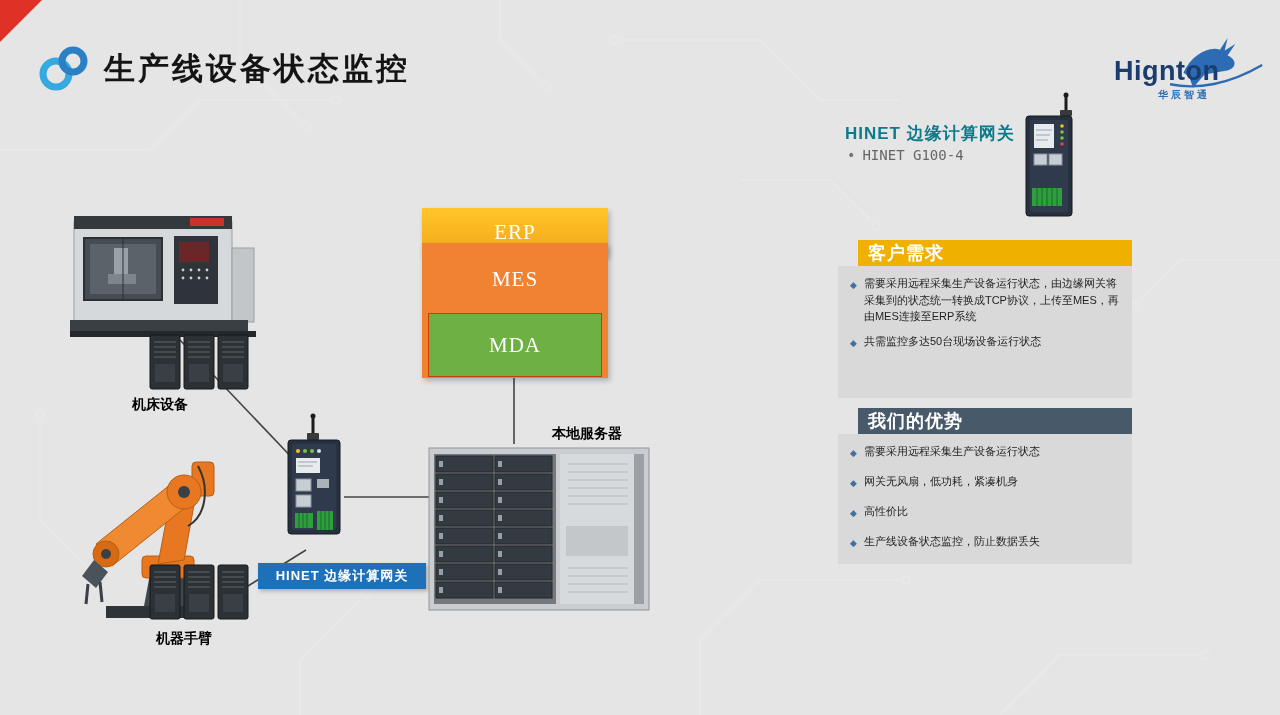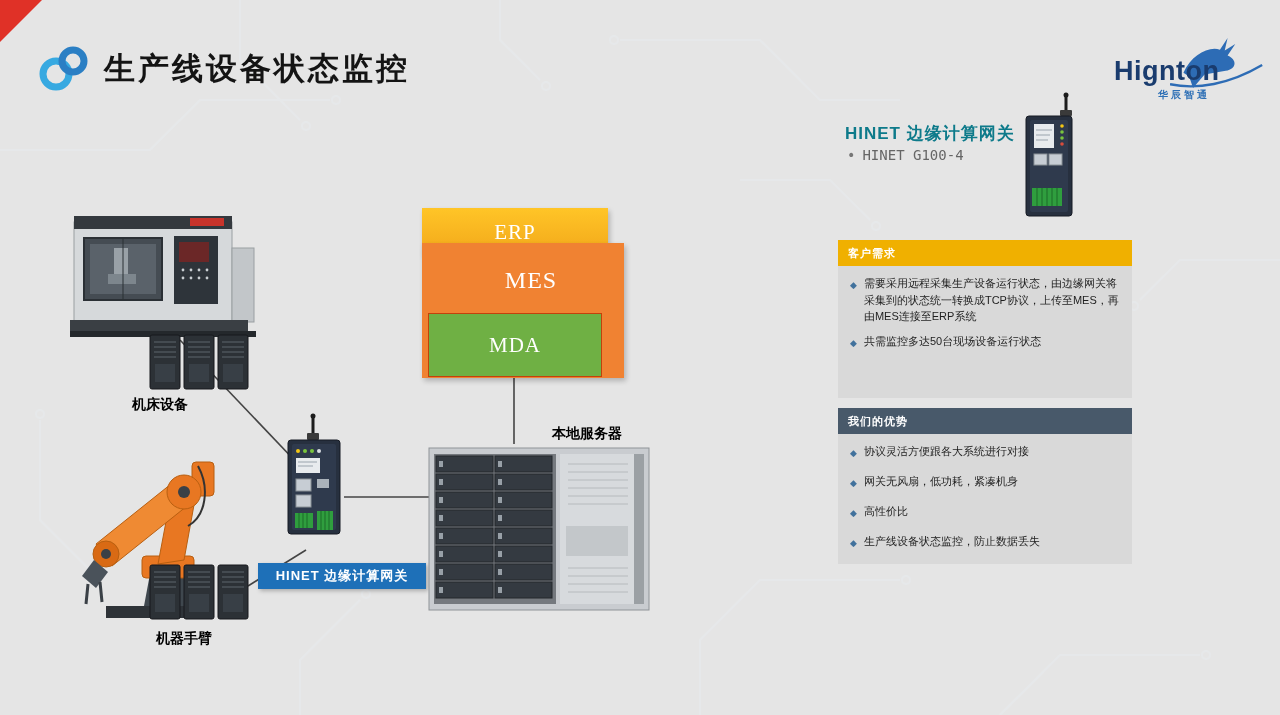--- a/index.html
+++ b/index.html
@@ -20,22 +20,22 @@
   .brand-deer{position:absolute;right:2px;top:0;width:96px;height:58px;}
   .brand-name{position:absolute;left:16px;top:20px;font-size:27px;font-weight:800;color:#1a3c6e;letter-spacing:.5px;}
   .brand-sub{position:absolute;left:60px;top:52px;font-size:10px;color:#2d6fb5;letter-spacing:3px;font-weight:700;}
 
   
   .flow-box{display:flex;align-items:center;justify-content:center;color:#fff;
     font-family:"Liberation Serif",serif;font-size:21px;letter-spacing:1px;
     box-shadow:2px 3px 5px rgba(0,0,0,.22);}
   .erp-box{left:422px;top:160px;width:186px;height:48px;background:linear-gradient(180deg,#ffc527,#f2a71a);margin-top:48px;}
   .mes-box{left:422px;top:243px;width:186px;height:135px;background:#f08232;color:#fff;
-    font-family:"Liberation Serif",serif;font-size:24px;letter-spacing:1px;text-align:center;
-    box-shadow:2px 3px 5px rgba(0,0,0,.22);padding-left:16px;}
+    font-family:"Liberation Serif",serif;font-size:21px;letter-spacing:1px;text-align:center;
+    box-shadow:2px 3px 5px rgba(0,0,0,.22);}
   .mes-label{margin-top:24px;}
   .mda-box{left:428px;top:313px;width:174px;height:64px;background:#6fb044;border:1px solid #c2410c;
     display:flex;align-items:center;justify-content:center;color:#fff;
     font-family:"Liberation Serif",serif;font-size:21px;letter-spacing:1px;box-sizing:border-box;}
 
   .diagram-label{font-size:14px;font-weight:700;color:#000;}
   .machine-label{left:132px;top:396px;}
   .robot-label{left:156px;top:630px;}
   .server-label{left:552px;top:425px;}
 
@@ -53,21 +53,21 @@
   .product-img{left:1018px;top:92px;width:62px;height:140px;z-index:2;}
 
   
   .product-title{left:845px;top:122px;font-size:17px;font-weight:700;color:#0d7a8a;letter-spacing:1px;}
   .product-model{left:847px;top:147px;font-size:14px;color:#666;font-family:"DejaVu Sans Mono",monospace;display:flex;gap:7px;align-items:baseline;}
   .product-model .dot{color:#777;font-size:14px;}
 
   .panel{width:294px;}
   .needs-panel{left:838px;top:240px;}
   .adv-panel{left:838px;top:408px;}
-  .panel-header{height:26px;line-height:26px;padding-left:10px;color:#fff;font-size:11px;font-weight:700;letter-spacing:1px;}
+  .panel-header{height:26px;line-height:26px;padding-left:10px;color:#fff;font-size:18px;font-weight:700;letter-spacing:1px;margin-left:20px;}
   .needs-panel .panel-header{background:#f0b000;}
   .adv-panel .panel-header{background:#48596a;}
   .panel-body{background:#d9d9d9;padding:9px 12px;box-sizing:border-box;}
   .needs-panel .panel-body{height:132px;overflow:hidden;}
   .adv-panel .panel-body{height:130px;overflow:hidden;}
   .bullet-item{display:flex;gap:7px;margin-bottom:8px;}
   .adv-panel .bullet-item{margin-bottom:10px;}
   .bullet-item:last-child{margin-bottom:0;}
   .diamond{color:#41719c;font-size:9px;line-height:20px;flex:0 0 auto;}
   .bullet-text{font-size:11px;color:#1f1f1f;line-height:1.5;}
@@ -364,21 +364,21 @@
     </div>
   </div>
 
   <div class="abs panel adv-panel content">
     <div class="panel-header">
       <span>我们的优势</span>
     </div>
     <div class="panel-body">
       <div class="bullet-item">
         <span class="diamond">◆</span>
-        <span class="bullet-text">协议灵活方便跟各大系统进行对接</span>
+        <span class="bullet-text">需要采用远程采集生产设备运行状态</span>
       </div>
       <div class="bullet-item">
         <span class="diamond">◆</span>
         <span class="bullet-text">网关无风扇，低功耗，紧凑机身</span>
       </div>
       <div class="bullet-item">
         <span class="diamond">◆</span>
         <span class="bullet-text">高性价比</span>
       </div>
       <div class="bullet-item">

